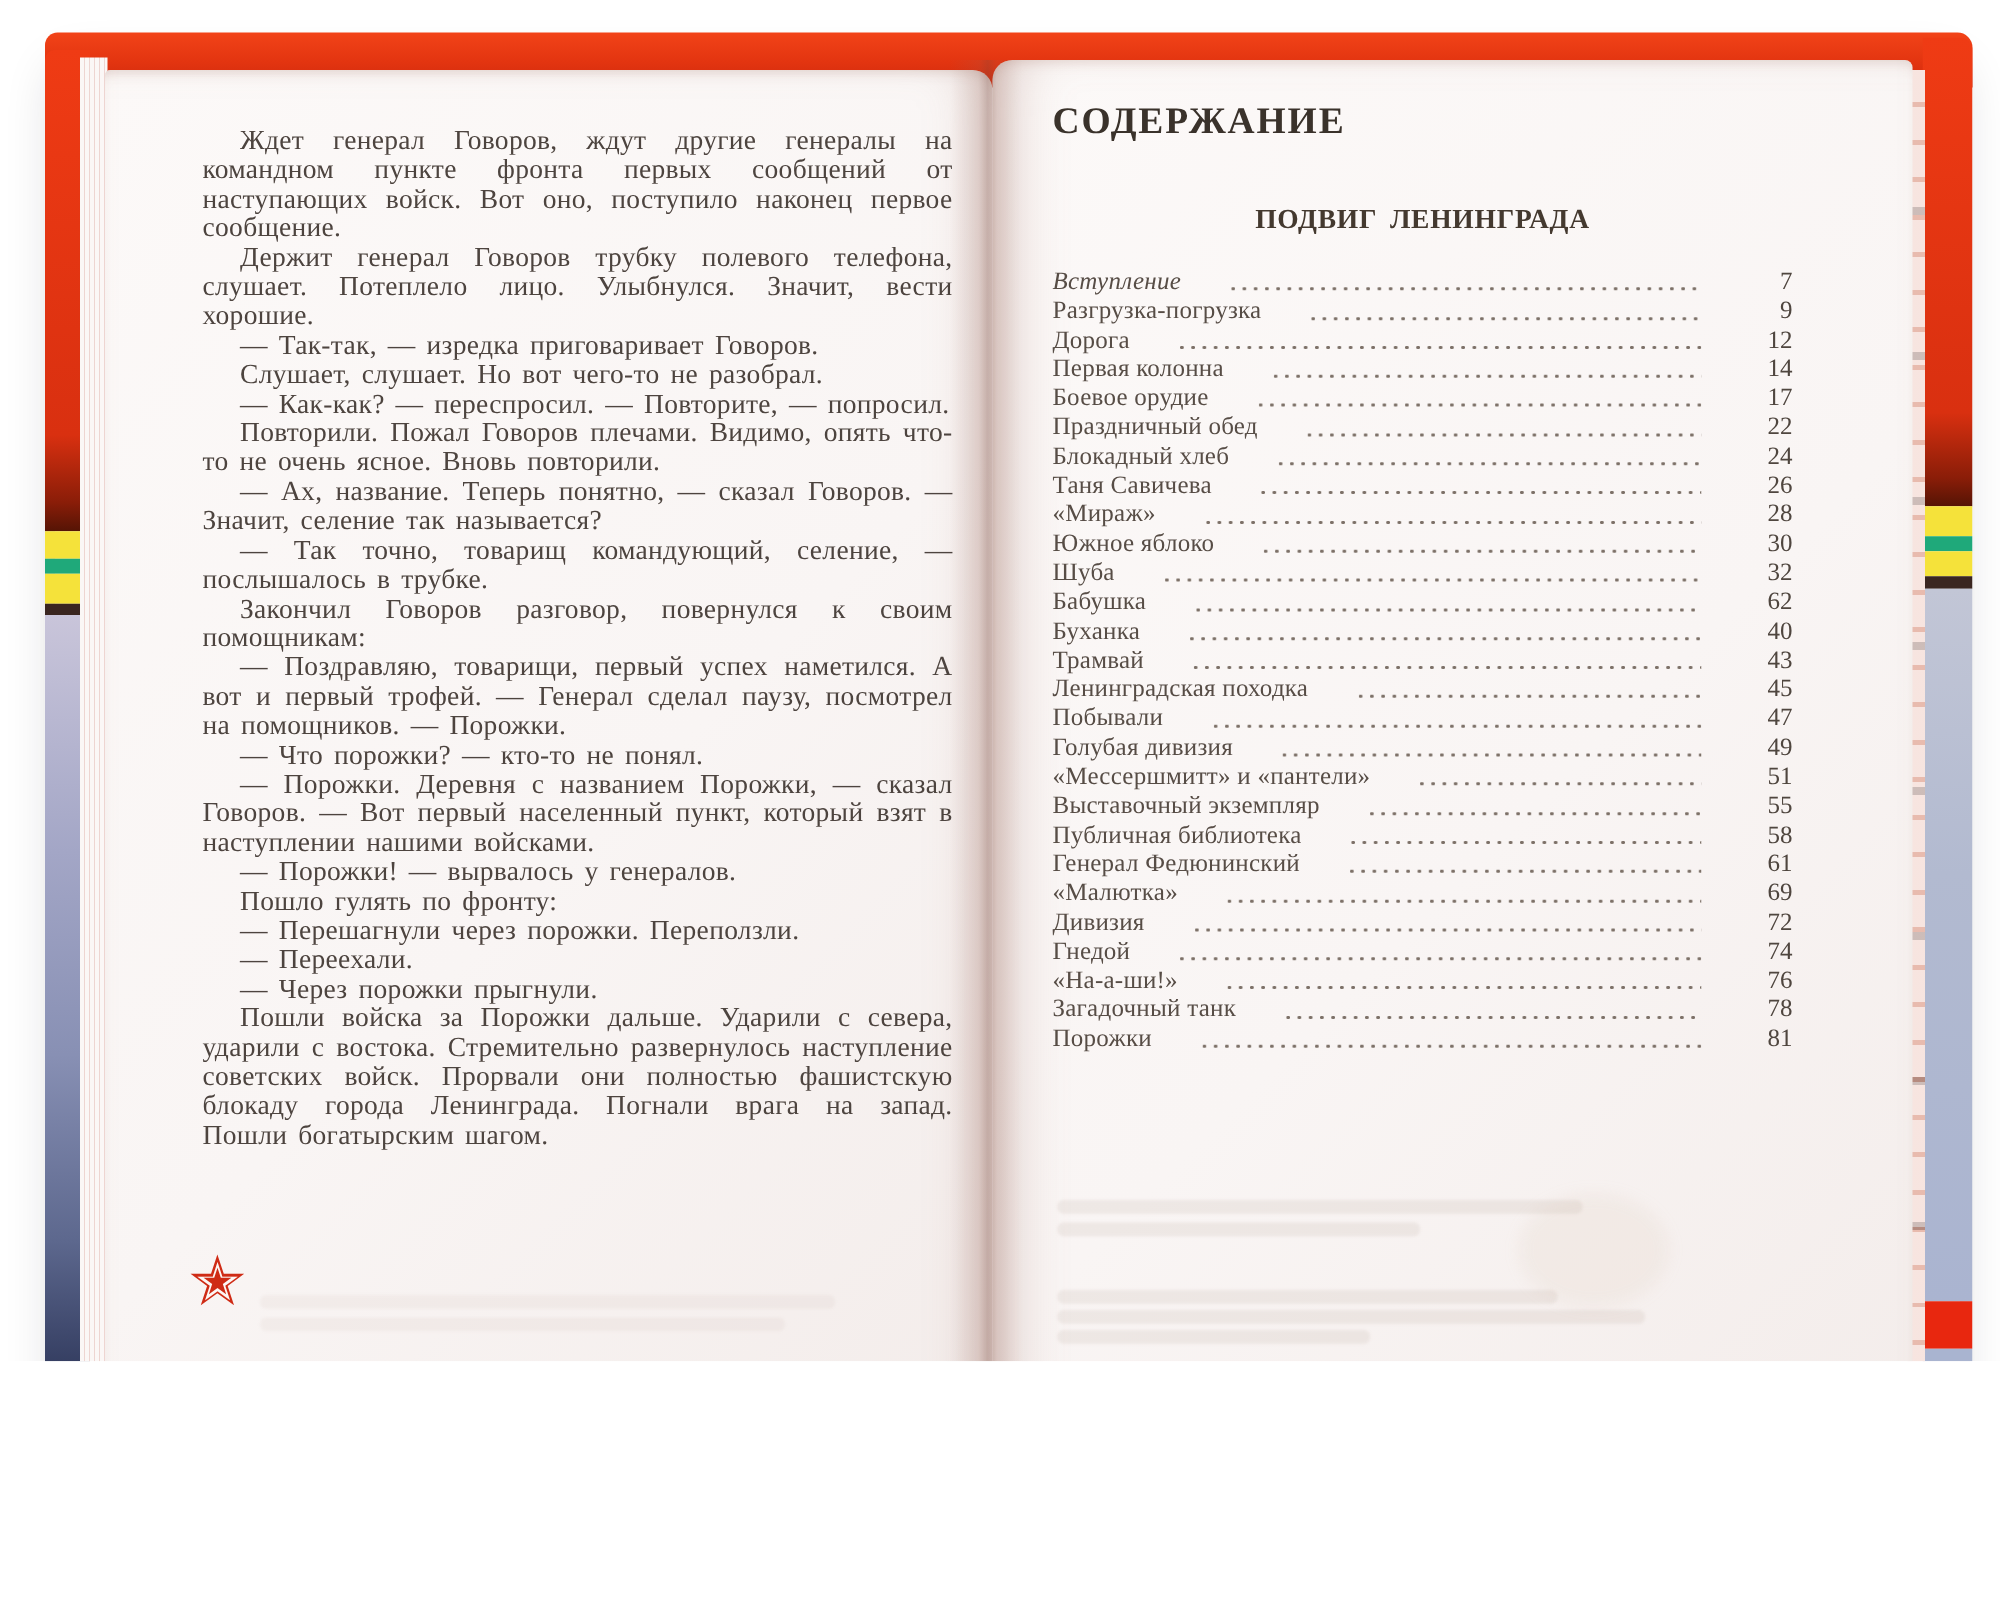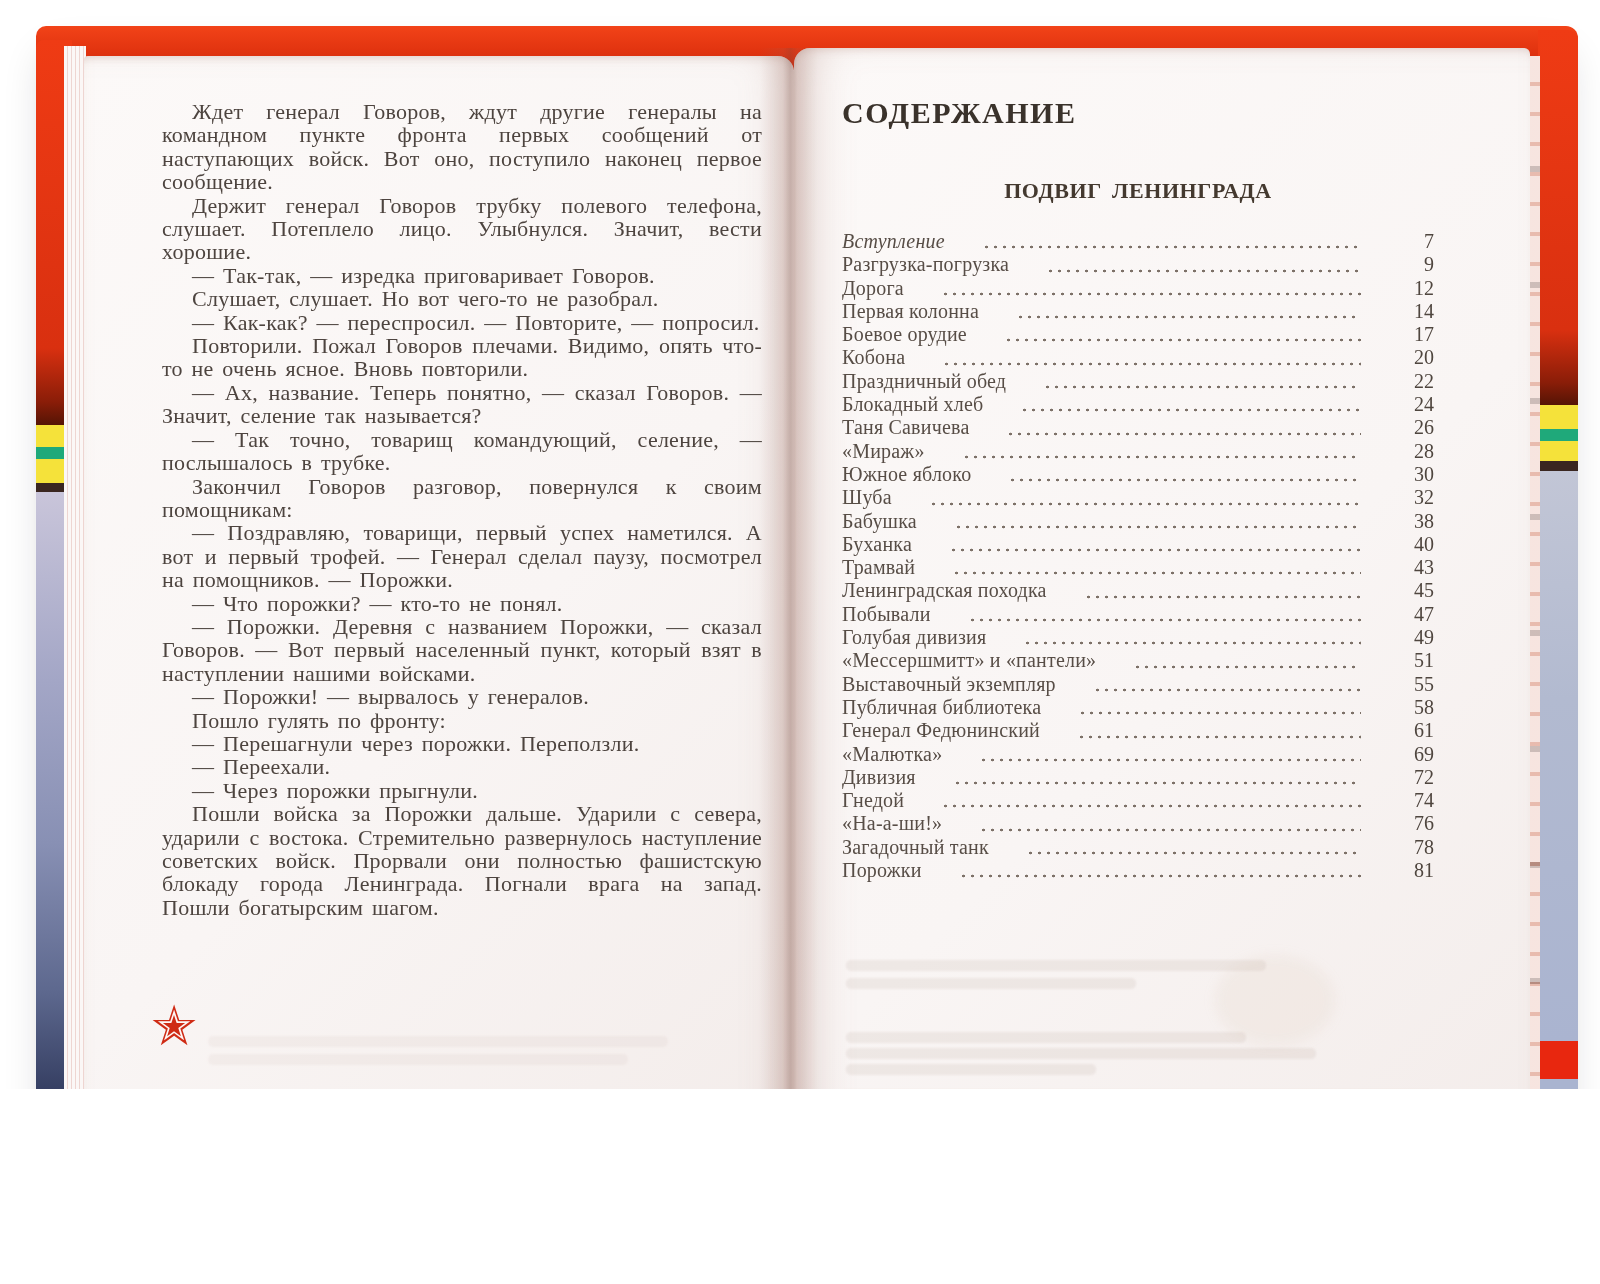--- a/index.html
+++ b/index.html
@@ -56,21 +56,21 @@
 
   
   .star-wrap{position:absolute;left:146px;top:998px;width:56px;height:56px;z-index:6;}
   .star{position:absolute;left:50%;top:50%;transform:translate(-50%,-50%);
         font-family:"DejaVu Sans",sans-serif;line-height:1;}
   .star.s1{font-size:56px;color:#cf2b15;}
   .star.s2{font-size:42px;color:#fdf7f5;}
   .star.s3{font-size:29px;color:#cf2b15;}
 
   
-  .toc{position:absolute;left:842px;top:96px;width:592px;z-index:6;color:#574d46;}
+  .toc{position:absolute;left:842px;top:80px;width:592px;z-index:6;color:#574d46;}
   .toc-heading{margin:0;font-size:30px;font-weight:bold;letter-spacing:1.5px;color:#3a322b;}
   .toc-section{margin:48px 0 0 0;font-size:22px;font-weight:bold;letter-spacing:.6px;color:#44392f;word-spacing:4px;text-align:center;}
   .toc-entries{margin-top:26px;}
   .toc-row{display:flex;align-items:baseline;height:23.3px;font-size:20px;gap:33px;}
   .toc-title{white-space:nowrap;padding-right:7px;letter-spacing:.2px;}
   .toc-title.italic{font-style:italic;}
   .leader{flex:1;align-self:flex-end;height:4px;margin:0 4px 4px 0;
       background-image:radial-gradient(circle at 1.5px 2px,#7d7168 1.25px,rgba(0,0,0,0) 1.6px);
       background-size:9px 4px;background-repeat:repeat-x;}
   .toc-page{min-width:36px;text-align:right;color:#4f463f;}
@@ -168,25 +168,20 @@
           <span class="toc-title">Первая колонна</span>
           <span class="leader"></span>
           <span class="toc-page">14</span>
         </div>
         <div class="toc-row">
           <span class="toc-title">Боевое орудие</span>
           <span class="leader"></span>
           <span class="toc-page">17</span>
         </div>
         <div class="toc-row">
-          <span class="toc-title">Кобона</span>
-          <span class="leader"></span>
-          <span class="toc-page">20</span>
-        </div>
-        <div class="toc-row">
           <span class="toc-title">Праздничный обед</span>
           <span class="leader"></span>
           <span class="toc-page">22</span>
         </div>
         <div class="toc-row">
           <span class="toc-title">Блокадный хлеб</span>
           <span class="leader"></span>
           <span class="toc-page">24</span>
         </div>
         <div class="toc-row">
@@ -205,21 +200,21 @@
           <span class="toc-page">30</span>
         </div>
         <div class="toc-row">
           <span class="toc-title">Шуба</span>
           <span class="leader"></span>
           <span class="toc-page">32</span>
         </div>
         <div class="toc-row">
           <span class="toc-title">Бабушка</span>
           <span class="leader"></span>
-          <span class="toc-page">38</span>
+          <span class="toc-page">62</span>
         </div>
         <div class="toc-row">
           <span class="toc-title">Буханка</span>
           <span class="leader"></span>
           <span class="toc-page">40</span>
         </div>
         <div class="toc-row">
           <span class="toc-title">Трамвай</span>
           <span class="leader"></span>
           <span class="toc-page">43</span>

